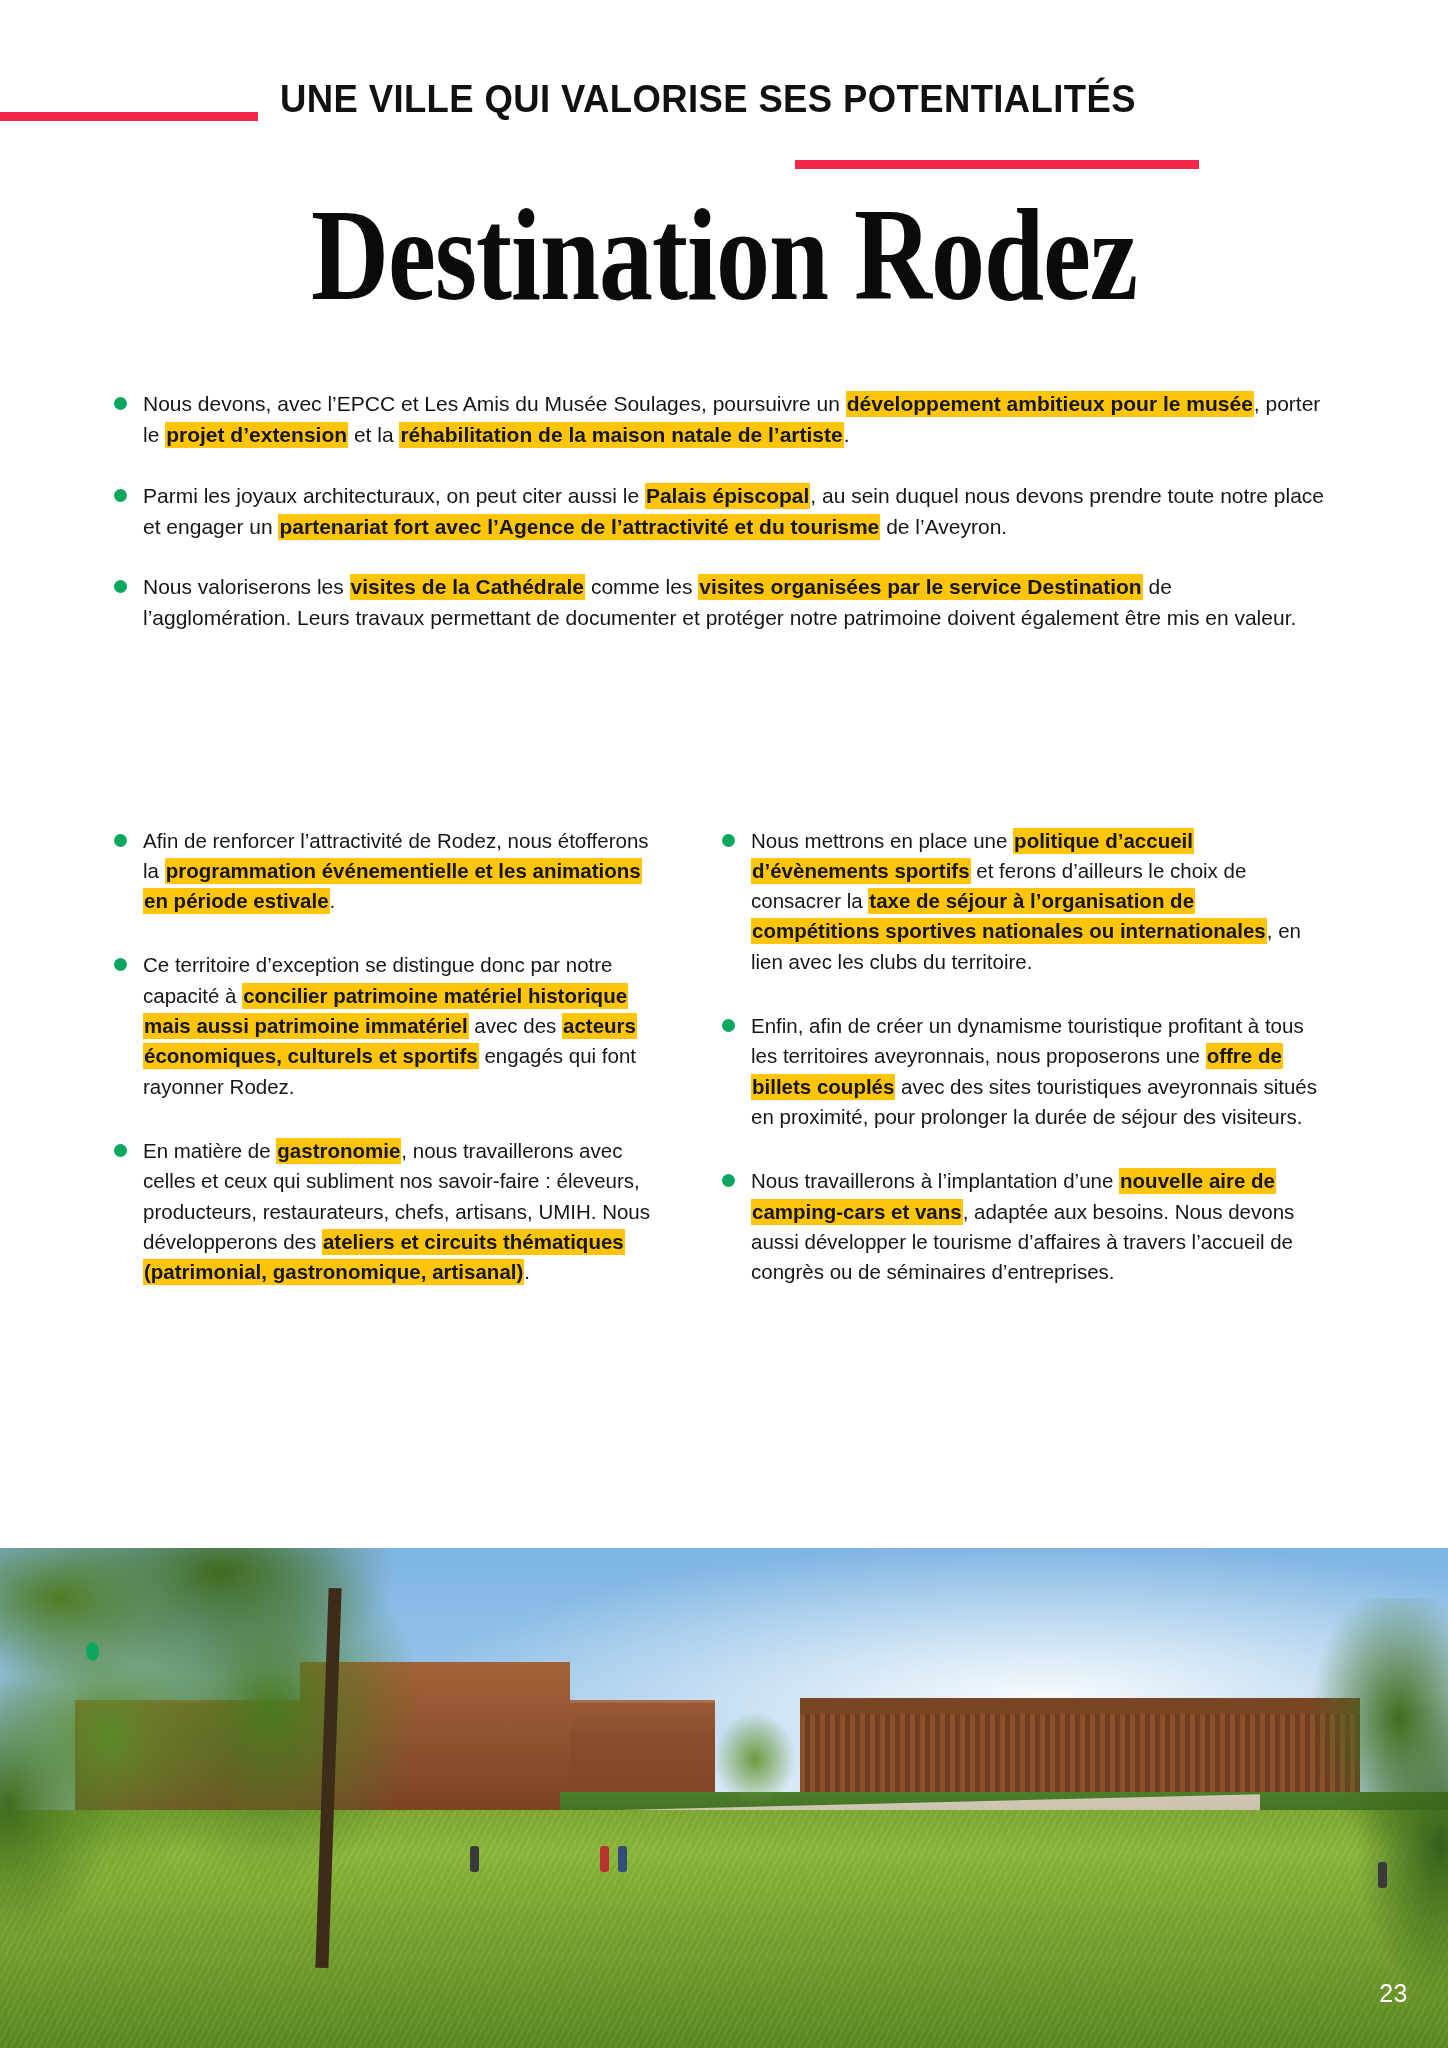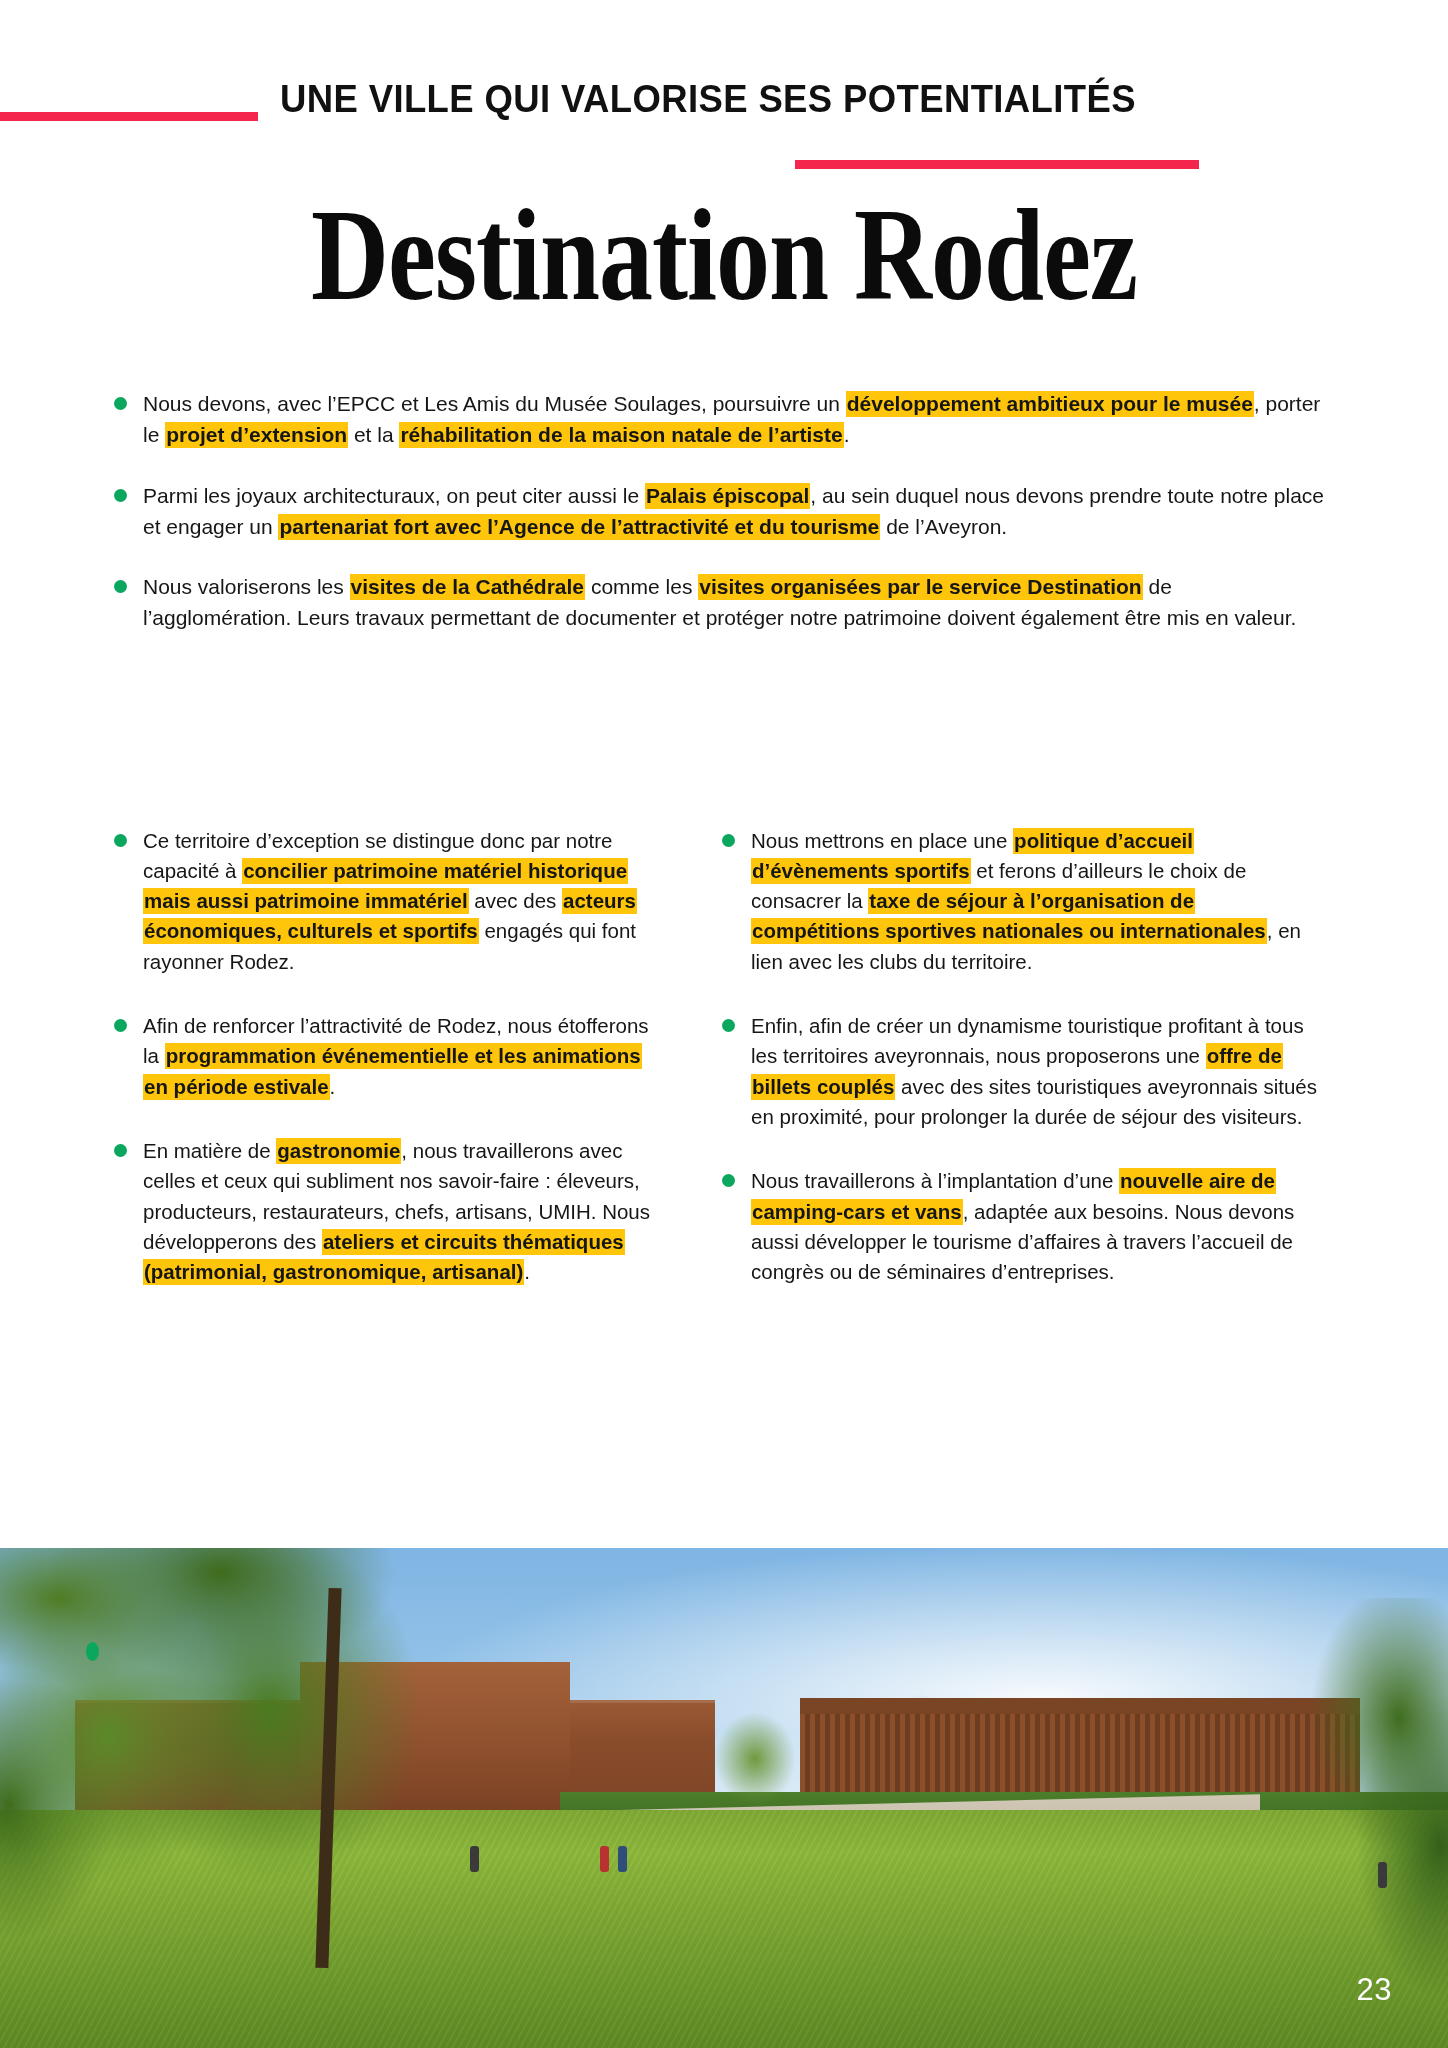--- a/index.html
+++ b/index.html
@@ -278,24 +278,24 @@
     bottom: 176px;
     width: 9px;
     height: 26px;
     background: #3a3a3a;
     border-radius: 3px;
   }
   .person.red { background: #b8332f; }
   .person.blue { background: #2f4e7a; }
   .page-num {
     position: absolute;
-    right: 56px;
+    right: 40px;
     bottom: 40px;
     color: #ffffff;
-    font-size: 31px;
+    font-size: 25px;
     font-family: "Liberation Sans", sans-serif;
     letter-spacing: 0.5px;
   }
   .green-dot-photo {
     position: absolute;
     left: 86px;
     top: 94px;
     width: 13px;
     height: 19px;
     background: #0CA75E;
@@ -314,22 +314,22 @@
 <div class="display-title">Destination Rodez</div>
 
 <div class="full-list" id="full-list">
     <p class="bullet">Nous devons, avec l’EPCC et Les Amis du Musée Soulages, poursuivre un <span class="hl">développement ambitieux pour le musée</span>, porter le <span class="hl">projet d’extension</span> et la <span class="hl">réhabilitation de la maison natale de l’artiste</span>.</p>
     <p class="bullet">Parmi les joyaux architecturaux, on peut citer aussi le <span class="hl">Palais épiscopal</span>, au sein duquel nous devons prendre toute notre place et engager un <span class="hl">partenariat fort avec l’Agence de l’attractivité et du tourisme</span> de l’Aveyron.</p>
     <p class="bullet">Nous valoriserons les <span class="hl">visites de la Cathédrale</span> comme les <span class="hl">visites organisées par le service Destination</span> de l’agglomération. Leurs travaux permettant de documenter et protéger notre patrimoine doivent également être mis en valeur.</p>
   </div>
 
 <div class="cols">
   <div class="col" id="left-col">
+      <p class="bullet">Afin de renforcer l’attractivité de Rodez, nous étofferons la <span class="hl">programmation événementielle et les animations en période estivale</span>.</p>
       <p class="bullet">Ce territoire d’exception se distingue donc par notre capacité à <span class="hl">concilier patrimoine matériel historique mais aussi patrimoine immatériel</span> avec des <span class="hl">acteurs économiques, culturels et sportifs</span> engagés qui font rayonner Rodez.</p>
-      <p class="bullet">Afin de renforcer l’attractivité de Rodez, nous étofferons la <span class="hl">programmation événementielle et les animations en période estivale</span>.</p>
       <p class="bullet">En matière de <span class="hl">gastronomie</span>, nous travaillerons avec celles et ceux qui subliment nos savoir-faire : éleveurs, producteurs, restaurateurs, chefs, artisans, UMIH. Nous développerons des <span class="hl">ateliers et circuits thématiques (patrimonial, gastronomique, artisanal)</span>.</p>
     </div>
   <div class="col col-right" id="right-col">
       <p class="bullet">Nous mettrons en place une <span class="hl">politique d’accueil d’évènements sportifs</span> et ferons d’ailleurs le choix de consacrer la <span class="hl">taxe de séjour à l’organisation de compétitions sportives nationales ou internationales</span>, en lien avec les clubs du territoire.</p>
       <p class="bullet">Enfin, afin de créer un dynamisme touristique profitant à tous les territoires aveyronnais, nous proposerons une <span class="hl">offre de billets couplés</span> avec des sites touristiques aveyronnais situés en proximité, pour prolonger la durée de séjour des visiteurs.</p>
       <p class="bullet">Nous travaillerons à l’implantation d’une <span class="hl">nouvelle aire de camping-cars et vans</span>, adaptée aux besoins. Nous devons aussi développer le tourisme d’affaires à travers l’accueil de congrès ou de séminaires d’entreprises.</p>
     </div>
 </div>
 
 <div class="photo">

